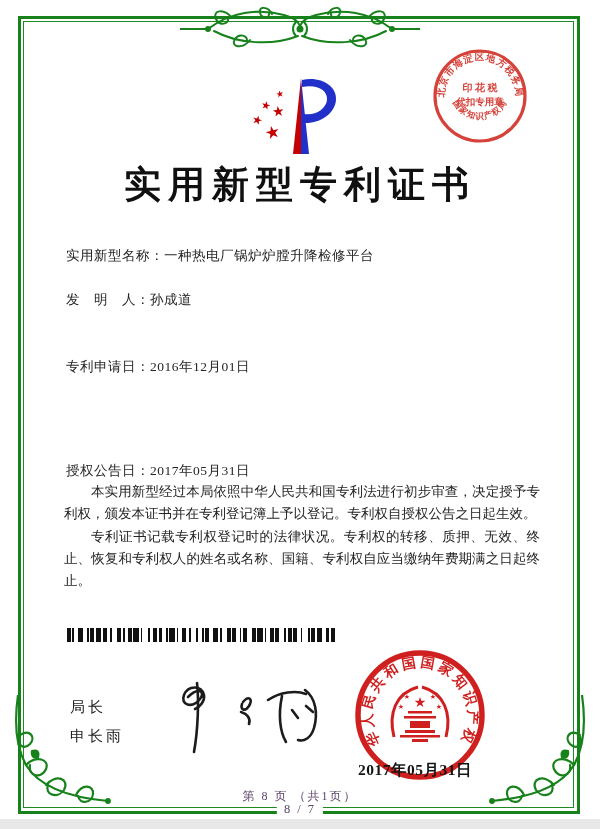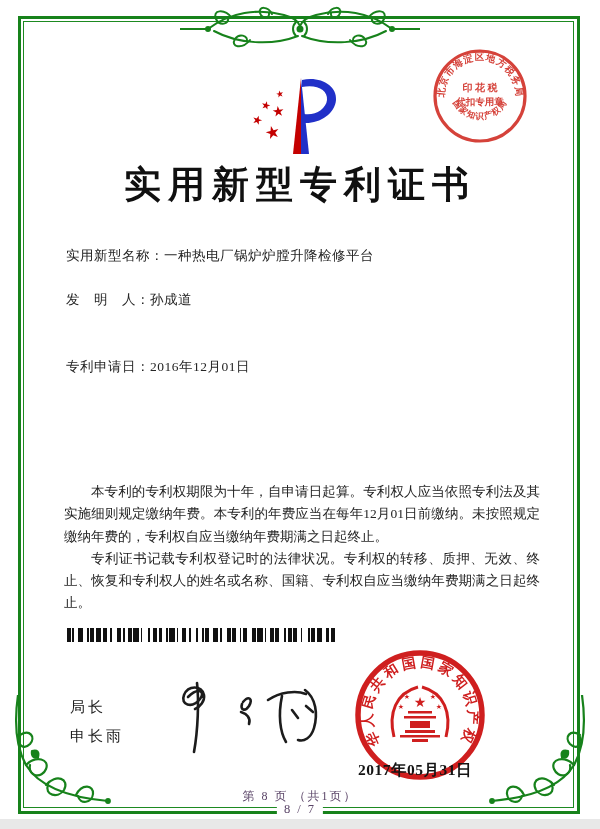--- a/index.html
+++ b/index.html
@@ -102,23 +102,26 @@
 
   <div class="field" style="top:291px;">
     <span>发　明　人：</span><span>孙成道</span>
   </div>
   <div class="field" style="top:247px;">
     <span>实用新型名称：</span><span>一种热电厂锅炉炉膛升降检修平台</span>
   </div>
   <div class="field" style="top:358px;">
     <span>专利申请日：</span><span>2016年12月01日</span>
   </div>
+  <div class="field" style="top:462px;">
+    <span>授权公告日：</span><span>2017年05月31日</span>
+  </div>
 
   <div class="body-text">
-    <p>本专利的专利权期限为十年，自申请日起算。专利权人应当依照专利法及其实施细则规定缴纳年费。本专利的年费应当在每年12月01日前缴纳。未按照规定缴纳年费的，专利权自应当缴纳年费期满之日起终止。</p>
+    <p>本实用新型经过本局依照中华人民共和国专利法进行初步审查，决定授予专利权，颁发本证书并在专利登记簿上予以登记。专利权自授权公告之日起生效。</p>
     <p>专利证书记载专利权登记时的法律状况。专利权的转移、质押、无效、终止、恢复和专利权人的姓名或名称、国籍、专利权自应当缴纳年费期满之日起终止。</p>
   </div>
 
   <div class="barcode"><span style="display: inline-block; height: 100%; width: 3.6px; background: rgb(17, 17, 17);"></span><span style="display: inline-block; height: 100%; width: 1.8px; background: transparent;"></span><span style="display: inline-block; height: 100%; width: 1.8px; background: rgb(17, 17, 17);"></span><span style="display: inline-block; height: 100%; width: 3.6px; background: transparent;"></span><span style="display: inline-block; height: 100%; width: 5.4px; background: rgb(17, 17, 17);"></span><span style="display: inline-block; height: 100%; width: 3.6px; background: transparent;"></span><span style="display: inline-block; height: 100%; width: 1.8px; background: rgb(17, 17, 17);"></span><span style="display: inline-block; height: 100%; width: 1.8px; background: transparent;"></span><span style="display: inline-block; height: 100%; width: 3.6px; background: rgb(17, 17, 17);"></span><span style="display: inline-block; height: 100%; width: 1.8px; background: transparent;"></span><span style="display: inline-block; height: 100%; width: 5.4px; background: rgb(17, 17, 17);"></span><span style="display: inline-block; height: 100%; width: 1.8px; background: transparent;"></span><span style="display: inline-block; height: 100%; width: 3.6px; background: rgb(17, 17, 17);"></span><span style="display: inline-block; height: 100%; width: 3.6px; background: transparent;"></span><span style="display: inline-block; height: 100%; width: 1.8px; background: rgb(17, 17, 17);"></span><span style="display: inline-block; height: 100%; width: 5.4px; background: transparent;"></span><span style="display: inline-block; height: 100%; width: 3.6px; background: rgb(17, 17, 17);"></span><span style="display: inline-block; height: 100%; width: 1.8px; background: transparent;"></span><span style="display: inline-block; height: 100%; width: 1.8px; background: rgb(17, 17, 17);"></span><span style="display: inline-block; height: 100%; width: 3.6px; background: transparent;"></span><span style="display: inline-block; height: 100%; width: 3.6px; background: rgb(17, 17, 17);"></span><span style="display: inline-block; height: 100%; width: 1.8px; background: transparent;"></span><span style="display: inline-block; height: 100%; width: 5.4px; background: rgb(17, 17, 17);"></span><span style="display: inline-block; height: 100%; width: 1.8px; background: transparent;"></span><span style="display: inline-block; height: 100%; width: 1.8px; background: rgb(17, 17, 17);"></span><span style="display: inline-block; height: 100%; width: 5.4px; background: transparent;"></span><span style="display: inline-block; height: 100%; width: 1.8px; background: rgb(17, 17, 17);"></span><span style="display: inline-block; height: 100%; width: 3.6px; background: transparent;"></span><span style="display: inline-block; height: 100%; width: 3.6px; background: rgb(17, 17, 17);"></span><span style="display: inline-block; height: 100%; width: 1.8px; background: transparent;"></span><span style="display: inline-block; height: 100%; width: 3.6px; background: rgb(17, 17, 17);"></span><span style="display: inline-block; height: 100%; width: 3.6px; background: transparent;"></span><span style="display: inline-block; height: 100%; width: 1.8px; background: rgb(17, 17, 17);"></span><span style="display: inline-block; height: 100%; width: 1.8px; background: transparent;"></span><span style="display: inline-block; height: 100%; width: 5.4px; background: rgb(17, 17, 17);"></span><span style="display: inline-block; height: 100%; width: 1.8px; background: transparent;"></span><span style="display: inline-block; height: 100%; width: 1.8px; background: rgb(17, 17, 17);"></span><span style="display: inline-block; height: 100%; width: 3.6px; background: transparent;"></span><span style="display: inline-block; height: 100%; width: 3.6px; background: rgb(17, 17, 17);"></span><span style="display: inline-block; height: 100%; width: 3.6px; background: transparent;"></span><span style="display: inline-block; height: 100%; width: 1.8px; background: rgb(17, 17, 17);"></span><span style="display: inline-block; height: 100%; width: 5.4px; background: transparent;"></span><span style="display: inline-block; height: 100%; width: 1.8px; background: rgb(17, 17, 17);"></span><span style="display: inline-block; height: 100%; width: 3.6px; background: transparent;"></span><span style="display: inline-block; height: 100%; width: 1.8px; background: rgb(17, 17, 17);"></span><span style="display: inline-block; height: 100%; width: 1.8px; background: transparent;"></span><span style="display: inline-block; height: 100%; width: 3.6px; background: rgb(17, 17, 17);"></span><span style="display: inline-block; height: 100%; width: 3.6px; background: transparent;"></span><span style="display: inline-block; height: 100%; width: 5.4px; background: rgb(17, 17, 17);"></span><span style="display: inline-block; height: 100%; width: 1.8px; background: transparent;"></span><span style="display: inline-block; height: 100%; width: 1.8px; background: rgb(17, 17, 17);"></span><span style="display: inline-block; height: 100%; width: 5.4px; background: transparent;"></span><span style="display: inline-block; height: 100%; width: 3.6px; background: rgb(17, 17, 17);"></span><span style="display: inline-block; height: 100%; width: 1.8px; background: transparent;"></span><span style="display: inline-block; height: 100%; width: 3.6px; background: rgb(17, 17, 17);"></span><span style="display: inline-block; height: 100%; width: 3.6px; background: transparent;"></span><span style="display: inline-block; height: 100%; width: 1.8px; background: rgb(17, 17, 17);"></span><span style="display: inline-block; height: 100%; width: 1.8px; background: transparent;"></span><span style="display: inline-block; height: 100%; width: 3.6px; background: rgb(17, 17, 17);"></span><span style="display: inline-block; height: 100%; width: 5.4px; background: transparent;"></span><span style="display: inline-block; height: 100%; width: 3.6px; background: rgb(17, 17, 17);"></span><span style="display: inline-block; height: 100%; width: 1.8px; background: transparent;"></span><span style="display: inline-block; height: 100%; width: 5.4px; background: rgb(17, 17, 17);"></span><span style="display: inline-block; height: 100%; width: 1.8px; background: transparent;"></span><span style="display: inline-block; height: 100%; width: 1.8px; background: rgb(17, 17, 17);"></span><span style="display: inline-block; height: 100%; width: 3.6px; background: transparent;"></span><span style="display: inline-block; height: 100%; width: 3.6px; background: rgb(17, 17, 17);"></span><span style="display: inline-block; height: 100%; width: 1.8px; background: transparent;"></span><span style="display: inline-block; height: 100%; width: 3.6px; background: rgb(17, 17, 17);"></span><span style="display: inline-block; height: 100%; width: 5.4px; background: transparent;"></span><span style="display: inline-block; height: 100%; width: 1.8px; background: rgb(17, 17, 17);"></span><span style="display: inline-block; height: 100%; width: 1.8px; background: transparent;"></span><span style="display: inline-block; height: 100%; width: 3.6px; background: rgb(17, 17, 17);"></span><span style="display: inline-block; height: 100%; width: 1.8px; background: transparent;"></span><span style="display: inline-block; height: 100%; width: 3.6px; background: rgb(17, 17, 17);"></span><span style="display: inline-block; height: 100%; width: 3.6px; background: transparent;"></span><span style="display: inline-block; height: 100%; width: 1.8px; background: rgb(17, 17, 17);"></span><span style="display: inline-block; height: 100%; width: 5.4px; background: transparent;"></span><span style="display: inline-block; height: 100%; width: 1.8px; background: rgb(17, 17, 17);"></span><span style="display: inline-block; height: 100%; width: 1.8px; background: transparent;"></span><span style="display: inline-block; height: 100%; width: 3.6px; background: rgb(17, 17, 17);"></span><span style="display: inline-block; height: 100%; width: 1.8px; background: transparent;"></span><span style="display: inline-block; height: 100%; width: 5.4px; background: rgb(17, 17, 17);"></span><span style="display: inline-block; height: 100%; width: 3.6px; background: transparent;"></span><span style="display: inline-block; height: 100%; width: 3.6px; background: rgb(17, 17, 17);"></span><span style="display: inline-block; height: 100%; width: 1.8px; background: transparent;"></span><span style="display: inline-block; height: 100%; width: 3.6px; background: rgb(17, 17, 17);"></span></div>
 
   <div class="director" style="top:698px;">局长</div>
   <div class="director" style="top:727px;">申长雨</div>
 
   <div class="orn" style="left:150px;top:665px;z-index:4;">
     <svg width="200" height="95" viewBox="0 0 200 95">

